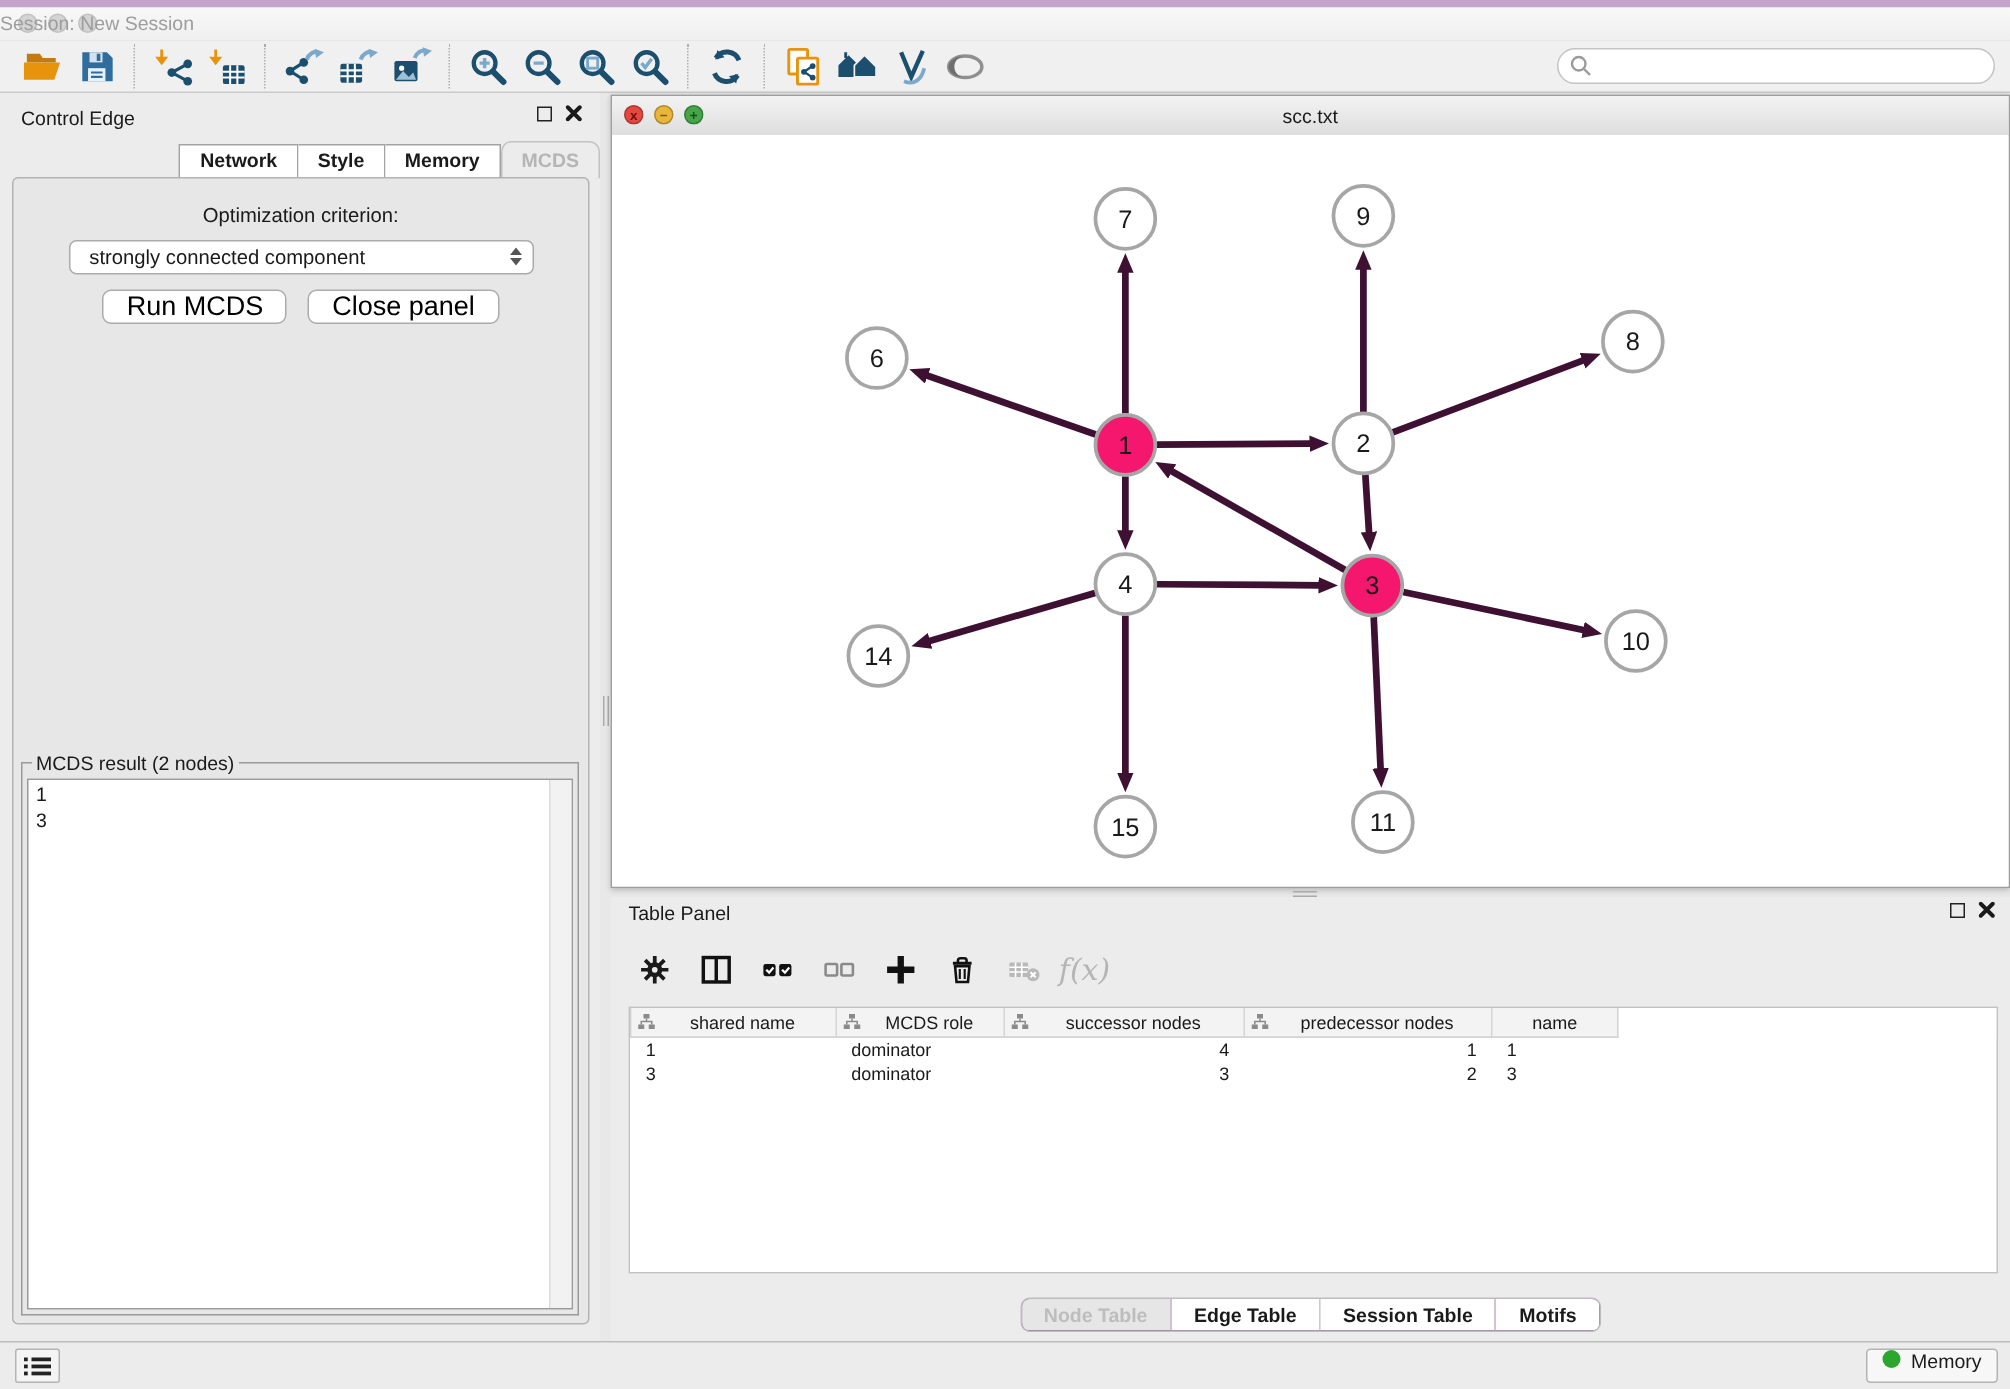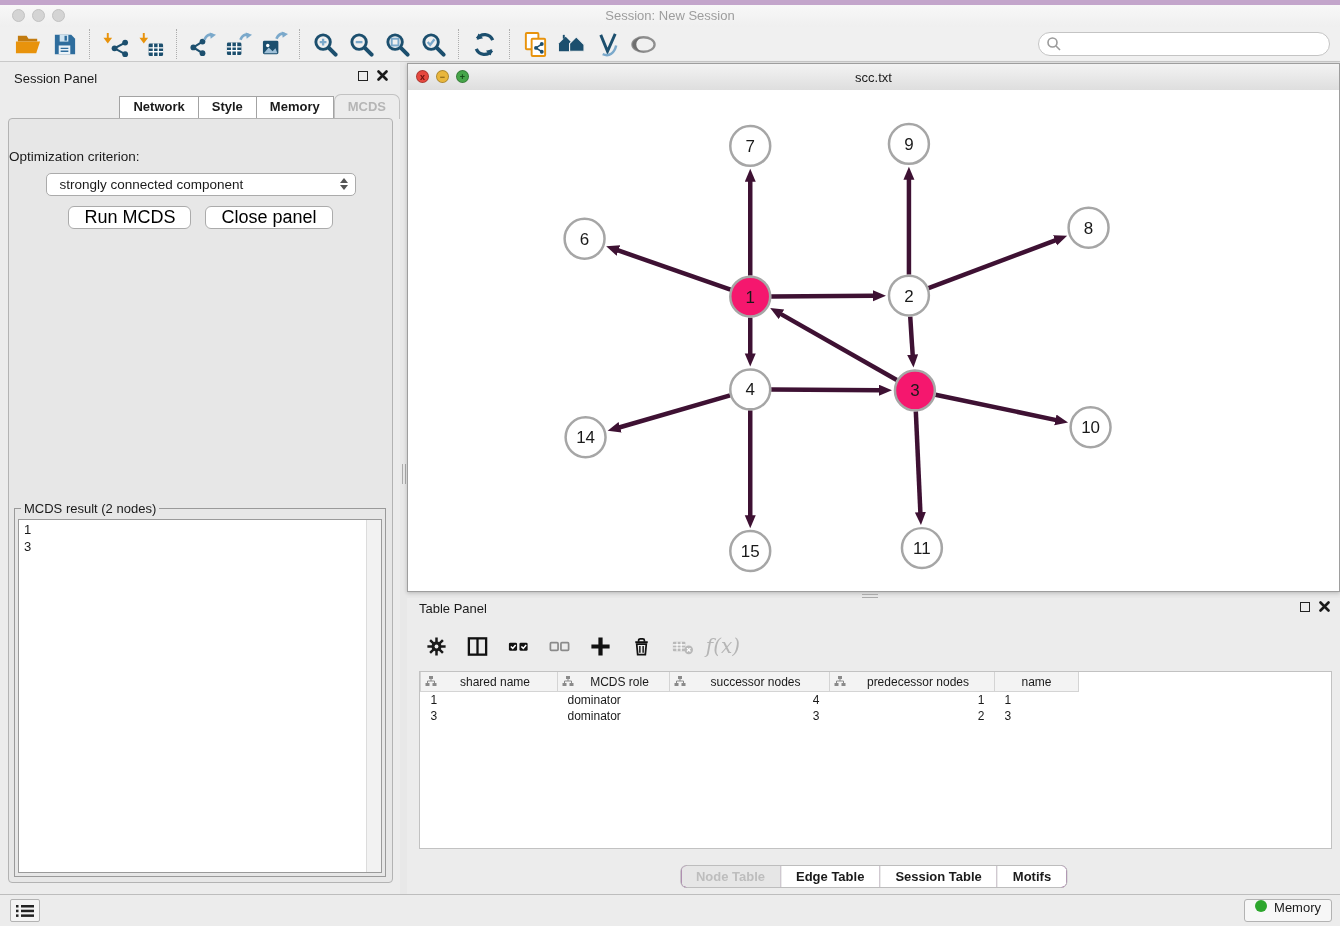--- a/index.html
+++ b/index.html
@@ -4,21 +4,21 @@
 <style>
   html,body{margin:0;padding:0;background:#b9b9b9;}
   .app{position:relative;width:1340px;height:926px;background:#e8e8e8;overflow:hidden;
        font-family:"Liberation Sans","DejaVu Sans",sans-serif;color:#1a1a1a;}
   .desktop-strip{position:absolute;top:0;left:0;right:0;height:5px;background:#c3a5cb;}
   
   .titlebar{position:absolute;top:5px;left:0;right:0;height:22px;background:linear-gradient(#f8f8f8,#efefef);
             border-bottom:1px solid #cfcfcf;}
   .lights{position:absolute;left:12px;top:4px;display:flex;gap:7px;}
   .light{width:13px;height:13px;border-radius:50%;background:#d4d4d4;border:1px solid #c2c2c2;box-sizing:border-box;}
-  .win-title{position:absolute;left:0;right:0;top:3px;text-align:center;font-size:13px;color:#9d9d9d;}
+  .win-title{position:absolute;left:0;right:0;top:3px;font-size:13px;color:#9d9d9d;}
   
   .toolbar{position:absolute;top:27px;left:0;right:0;height:35px;background:#f0f0f0;
            border-bottom:1px solid #c9c9c9;display:flex;align-items:center;padding:0 10px;box-sizing:border-box;}
   .tbtn{width:36px;height:31px;display:flex;align-items:center;justify-content:center;flex:0 0 auto;}
   .tbtn svg{width:27px;height:27px;}
   .tsep{height:30px;border-left:1px dotted #adadad;margin:0 7px;flex:0 0 auto;}
   .searchbox{margin-left:auto;position:relative;width:292px;height:24px;flex:0 0 auto;}
   .searchbox input{width:100%;height:100%;box-sizing:border-box;border:1px solid #c4c4c4;border-radius:12px;
                    padding:0 8px 0 28px;font-size:13px;background:#fff;outline:none;}
   .searchbox .mag{position:absolute;left:8px;top:4px;width:16px;height:16px;}
@@ -28,21 +28,21 @@
   .panel-btns{position:absolute;top:8px;right:12px;display:flex;gap:9px;align-items:center;}
   .float-btn{width:10px;height:10px;border:1.7px solid #222;display:inline-block;box-sizing:border-box;}
   .close-btn svg{width:11px;height:11px;display:block;}
   .cp-tabs{position:absolute;top:34px;left:0;right:0;display:flex;justify-content:flex-end;align-items:flex-end;height:23px;}
   .cp-tab{background:#fff;border:1px solid #a3a3a3;border-left:none;padding:2px 13px 3px;font-size:13px;font-weight:bold;line-height:16px;}
   .cp-tab:first-child{border-left:1px solid #a3a3a3;}
   .cp-tab.selected{background:#ececec;color:#b5b5b5;border:1px solid #c2c2c2;border-bottom:none;
                    border-radius:7px 7px 0 0;padding:4px 13px 4px;}
   .cp-body{position:absolute;top:56px;left:8px;right:7px;bottom:12px;background:#e7e7e7;
            border:1px solid #b3b3b3;border-radius:4px;}
-  .opt-label{text-align:left;margin-top:30px;font-size:13.5px;}
+  .opt-label{text-align:center;margin-top:17px;font-size:13.5px;}
   .criterion-select{position:relative;margin:9px auto 0;width:310px;height:23px;background:#fff;
                     border:1px solid #ababab;border-radius:5px;box-sizing:border-box;
                     display:flex;align-items:center;padding-left:13px;font-size:13.5px;}
   .stepper{position:absolute;right:7px;top:4px;display:flex;flex-direction:column;gap:2px;}
   .stepper i{display:block;width:0;height:0;border-left:4.5px solid transparent;border-right:4.5px solid transparent;}
   .stepper .up{border-bottom:5px solid #555;}
   .stepper .down{border-top:5px solid #555;}
   .btn-row{display:flex;justify-content:center;gap:14px;margin-top:10px;}
   .push-btn{background:#fff;border:1px solid #ababab;border-radius:6px;padding:2px 15px;font-size:18px;line-height:17px;}
   .result-fieldset{position:absolute;left:5px;right:6px;bottom:5px;height:368px;margin:0;
@@ -254,21 +254,21 @@
         <svg viewBox="0 0 16 16">
             <circle cx="6.5" cy="6.5" r="4.5" fill="none" stroke="#9a9a9a" stroke-width="1.6"></circle>
             <path d="M10 10l4 4" stroke="#9a9a9a" stroke-width="1.6"></path>
           </svg>
       </span>
       <input type="text" placeholder="" style="">
     </span>
   </div>
 
   <div class="control-panel">
-    <div class="panel-title">Session Panel</div>
+    <div class="panel-title">Control Edge</div>
     <div class="panel-btns">
       <span class="float-btn"></span>
       <span class="close-btn">
         <svg viewBox="0 0 11 11">
             <path d="M1.5 1.5l8 8M9.5 1.5l-8 8" stroke="#1a1a1a" stroke-width="2.6" stroke-linecap="round"></path>
           </svg>
       </span>
     </div>
     <div class="cp-tabs">
       <span class="cp-tab">Network</span>

